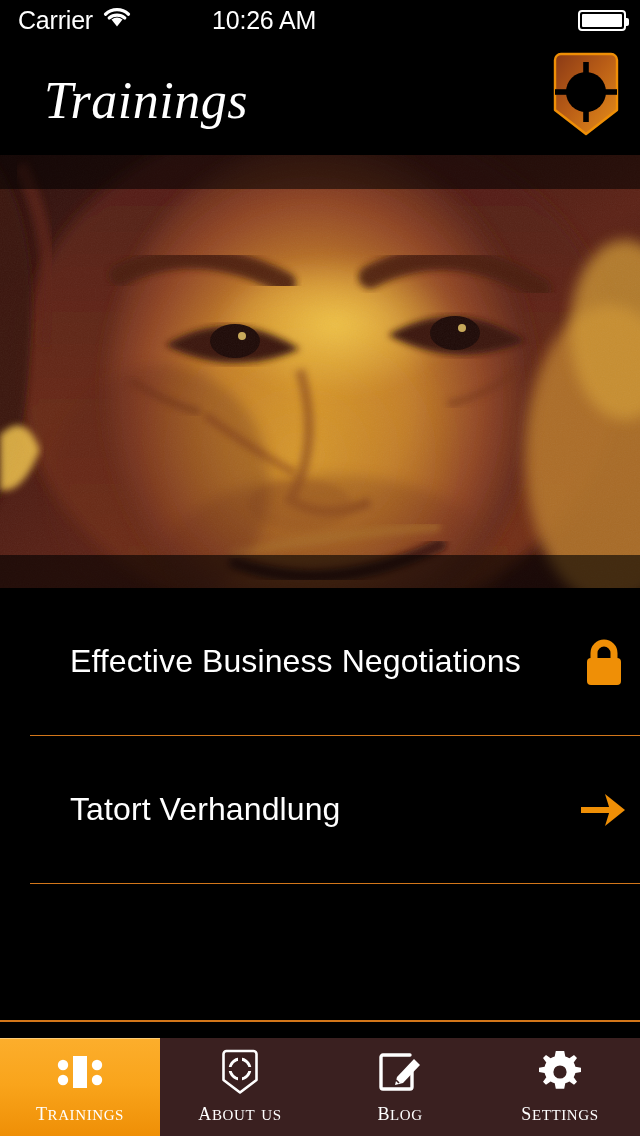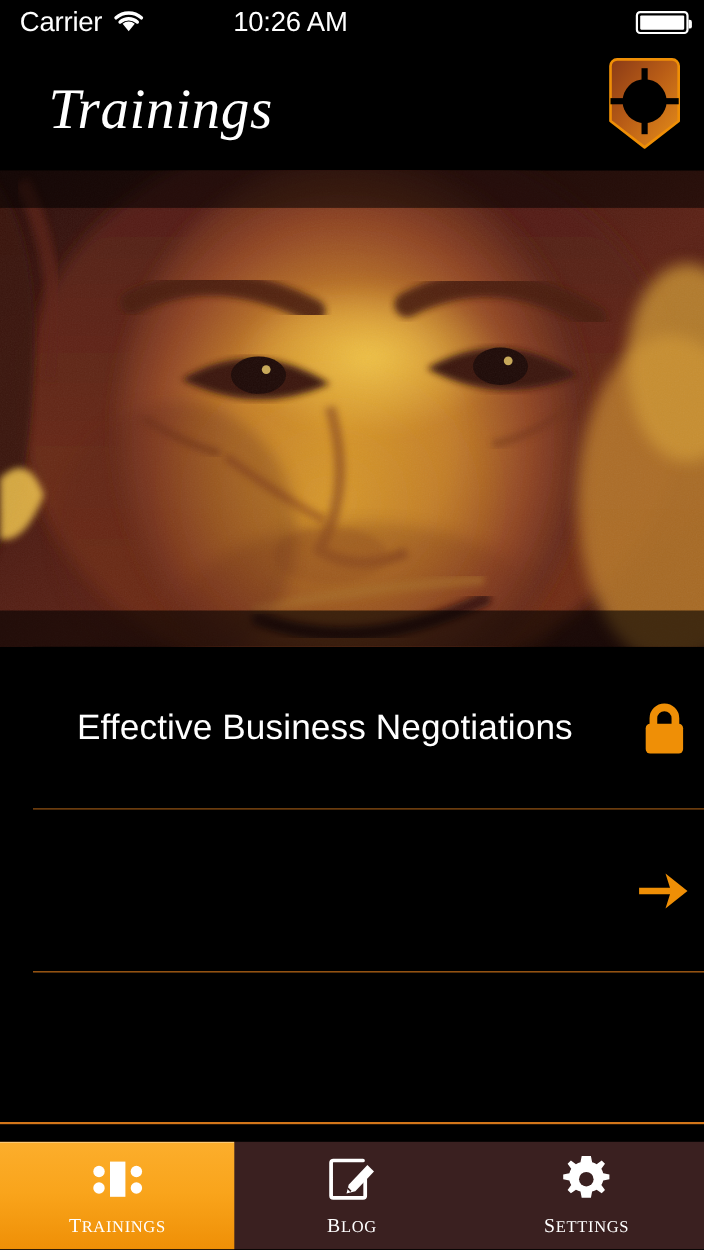--- a/index.html
+++ b/index.html
@@ -10,21 +10,21 @@
     overflow:hidden;
   }
   .phone { position:relative; width:640px; height:1136px; background:#000; overflow:hidden; }
 
   
   .status-bar {
     position:absolute; top:0; left:0; width:640px; height:40px;
     background:#000; color:#fff;
     display:flex; align-items:center;
   }
-  .status-left { position:absolute; left:18px; display:flex; align-items:flex-end; gap:9px; }
+  .status-left { position:absolute; left:18px; display:flex; align-items:flex-start; gap:9px; }
   .carrier-text { font-size:25px; letter-spacing:-0.2px; }
   .wifi-icon { display:block; }
   .status-time {
     position:absolute; left:0; width:528px; text-align:center;
     font-size:25px; font-weight:400; letter-spacing:-0.2px;
   }
   .status-right { position:absolute; right:14px; top:10px; }
   .battery-shell {
     width:48px; height:21px; border:2px solid #fff; border-radius:4px;
     position:relative; padding:2px;
@@ -245,20 +245,21 @@
       <div class="row-accessory">
         <svg width="44" height="50" viewBox="0 0 44 50">
           <path d="M12 22 v-6 a10 10 0 0 1 20 0 v6" stroke="#ef8f06" stroke-width="7" fill="none" stroke-linecap="round"></path>
           <rect x="5" y="21" width="34" height="27" rx="4" fill="#ef8f06"></rect>
         </svg>
       </div>
     </div>
 
 
     <div class="list-row">
+      <div class="row-label">Tatort Verhandlung</div>
       <div class="row-accessory">
         <svg width="50" height="40" viewBox="0 0 50 40">
           <path d="M2 20 H42" stroke="#ef8f06" stroke-width="6" stroke-linecap="butt"></path>
           <path d="M26 4 L46 20 L26 36 L31 20 Z" fill="#ef8f06"></path>
         </svg>
       </div>
     </div>
 
   </div>
 
@@ -272,20 +273,33 @@
           <rect x="19" y="4" width="14" height="32" fill="#fff"></rect>
           <circle cx="9" cy="13" r="5.2" fill="#fff"></circle>
           <circle cx="9" cy="28" r="5.2" fill="#fff"></circle>
           <circle cx="43" cy="13" r="5.2" fill="#fff"></circle>
           <circle cx="43" cy="28" r="5.2" fill="#fff"></circle>
         </svg>
       </span>
       <span class="tab-label">Trainings</span>
     </div>
 
+    <div class="tab-item">
+      <span class="tab-icon">
+        <svg width="40" height="46" viewBox="0 0 40 46">
+          <path d="M3.5 5 a3 3 0 0 1 3 -3 h27 a3 3 0 0 1 3 3 v26 L20 43.5 L3.5 31 Z" fill="none" stroke="#fff" stroke-width="2.6" stroke-linejoin="round"></path>
+          <circle cx="20" cy="20" r="10" fill="none" stroke="#fff" stroke-width="2.8"></circle>
+          <rect x="18" y="4" width="4" height="8" fill="#3a2020"></rect>
+          <rect x="18" y="28" width="4" height="8" fill="#3a2020"></rect>
+          <rect x="5" y="18" width="8" height="4" fill="#3a2020"></rect>
+          <rect x="27" y="18" width="8" height="4" fill="#3a2020"></rect>
+        </svg>
+      </span>
+      <span class="tab-label">About Us</span>
+    </div>
 
     <div class="tab-item">
       <span class="tab-icon">
         <svg width="46" height="44" viewBox="0 0 46 44">
           <path d="M33 5 H6 a2 2 0 0 0 -2 2 V37 a2 2 0 0 0 2 2 H33 a2 2 0 0 0 2 -2 V22" fill="none" stroke="#fff" stroke-width="3.4" stroke-linejoin="round" stroke-linecap="round"></path>
           <path d="M20 27 L37 9 L43 15 L26 33 L18 35 Z" fill="#fff"></path>
           <path d="M19 30 L22 33" stroke="#3a2020" stroke-width="1.6"></path>
         </svg>
       </span>
       <span class="tab-label">Blog</span>

